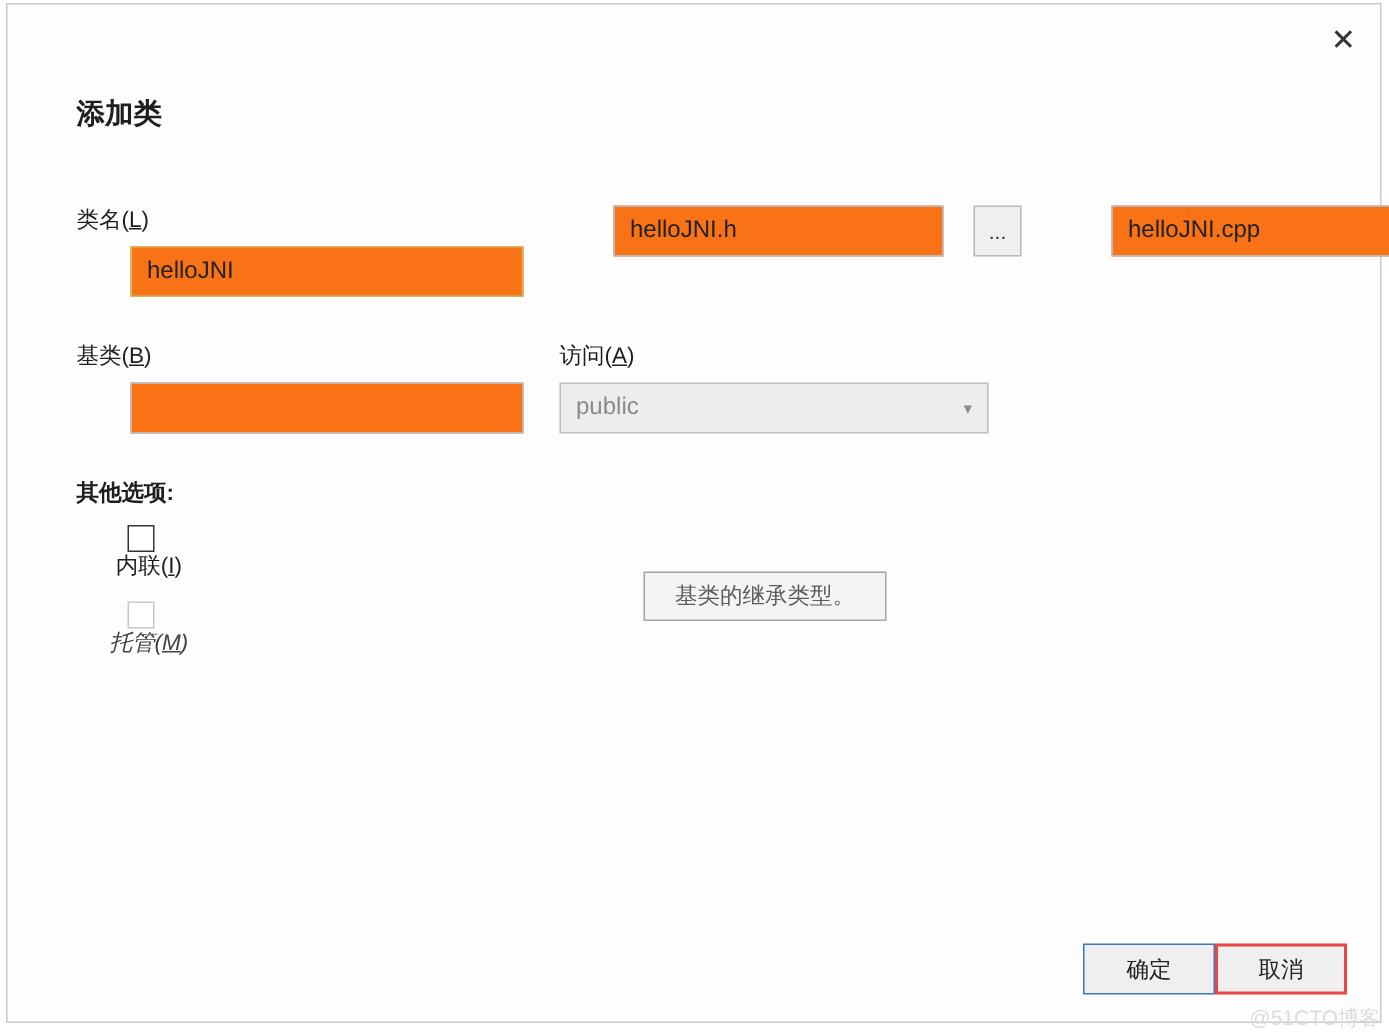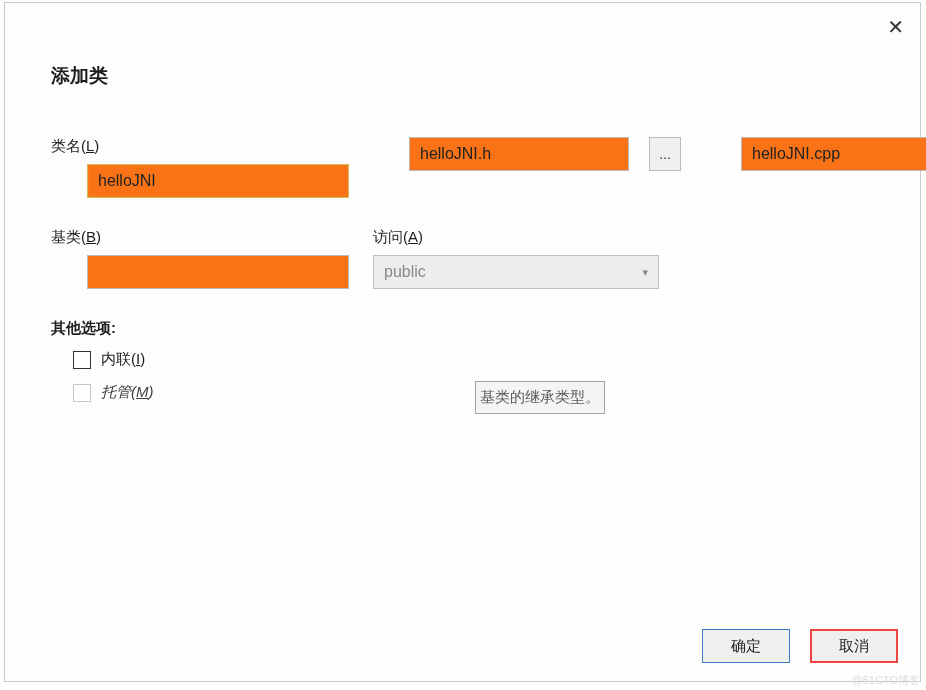--- a/index.html
+++ b/index.html
@@ -90,58 +90,58 @@
     color: #1e1e1e;
     margin-bottom: 12px;
     display: block;
     font-weight: bold;
   }
   .chk {
     display: flex; align-items: center;
     margin-left: 22px;
     margin-bottom: 14px;
     font-size: 15px;
+    flex-direction: column;
   }
   .chk .box {
     width: 18px; height: 18px;
     border: 1px solid #333;
     background: #fff;
     margin-right: 10px;
   }
   .chk.disabled { color: #404040; font-style: italic; }
   .chk.disabled .box { border-color: #c7c7c7; }
   .tooltip {
     position: absolute;
     left: 424px; top: 378px;
     border: 1px solid #a5a5a5;
     background: #f4f4f4;
-    padding: 6px 4px;
+    padding: 6px 20px;
     font-size: 15px;
     color: #5c5c5c;
-    margin-left: 46px;
   }
   .footer {
     position: absolute;
     right: 22px; bottom: 18px;
-    display: flex; gap: 20px; text-align: right;
+    display: flex; gap: 0; text-align: right;
   }
   .btn {
     min-width: 88px; height: 34px;
     border: 2px solid #ef4444;
     background: #efefef;
     font-size: 15px;
     color: #222;
     display: flex; align-items: center; justify-content: center;
     cursor: pointer;
   }
   .btn.primary { border: 1px solid #3a7bbf; }
   .watermark {
     position: absolute;
     right: 6px; bottom: 2px;
-    font-size: 11px;
+    font-size: 14px;
     color: #dcdcdc;
     pointer-events: none;
   }
   .options-row{
     display:flex;align-items:flex-start;
   }
 </style>
 </head>
 <body>
 

